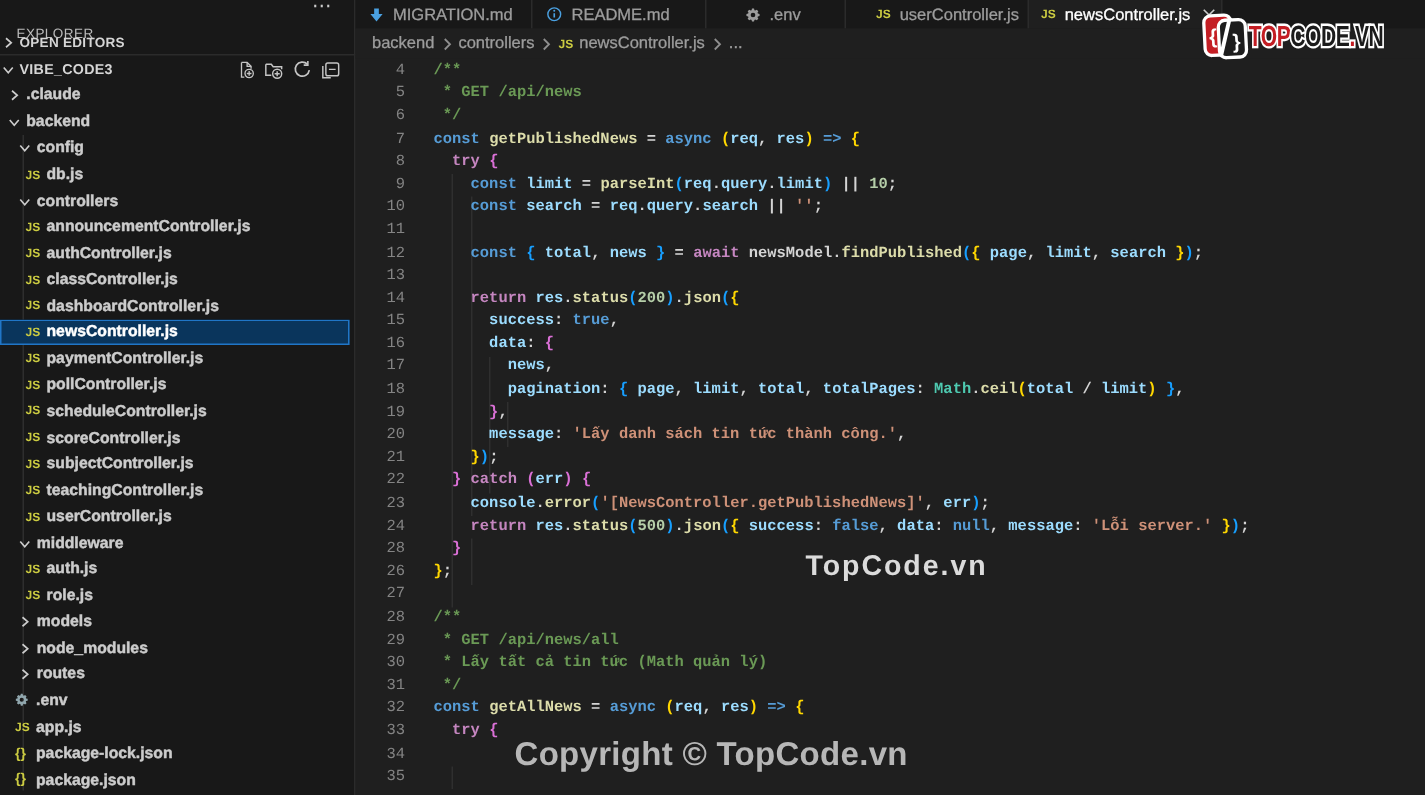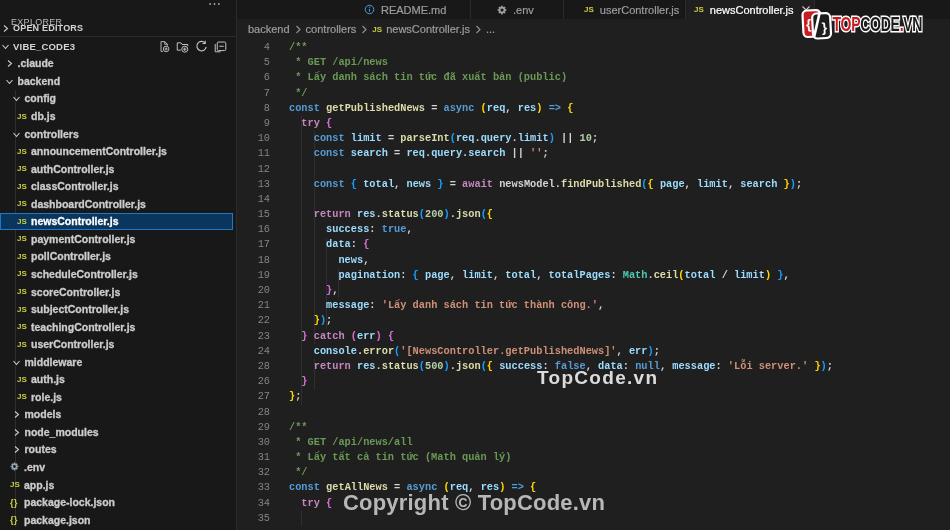--- a/index.html
+++ b/index.html
@@ -238,20 +238,28 @@
           <span class="ficon" style="left:10px;font-size:9.5px">{}</span>
           <span class="lbl" style="left:24px">package-lock.json</span>
         </div>
 <div class="row">
           <span class="ficon" style="left:10px;font-size:9.5px">{}</span>
           <span class="lbl" style="left:24px">package.json</span>
         </div>
       </div>
   </div>
   <div id="tabbar">
+      <div class="tab" style="left:0px;width:118px;padding-left:9px">
+        <span class="ticon">
+          <svg width="10" height="10" viewBox="0 0 16 16">
+            <path d="M5.5 1 h5 v6 h4 L8 15 1.5 7 h4 z" fill="#4aa0e0"></path>
+          </svg>
+        </span>
+        <span>MIGRATION.md</span>
+      </div>
 <div class="tab" style="left:118px;width:116px;padding-left:9px">
         <span class="ticon">
           <svg width="11" height="11" viewBox="0 0 16 16" fill="none">
             <circle cx="8" cy="8" r="6.2" stroke="#4aa0e0" stroke-width="1.4"></circle>
             <path d="M8 7 v4.2" stroke="#4aa0e0" stroke-width="1.6"></path>
             <circle cx="8" cy="4.6" r="1" fill="#4aa0e0"></circle>
           </svg>
         </span>
         <span>README.md</span>
       </div>
@@ -339,21 +347,20 @@
 <div>30</div>
 <div>31</div>
 <div>32</div>
 <div>33</div>
 <div>34</div>
 <div>35</div>
     </div>
   <div id="code">
       <div><span class="cm">/**</span></div>
 <div><span class="cm"> * GET /api/news</span></div>
-<div><span class="cm"> * Lấy danh sách tin tức đã xuất bản (public)</span></div>
 <div><span class="cm"> */</span></div>
 <div><span class="k">const</span> <span class="f">getPublishedNews</span> = <span class="k">async</span> <span class="b1">(</span><span class="v">req</span>, <span class="v">res</span><span class="b1">)</span> <span class="k">=&gt;</span> <span class="b1">{</span></div>
 <div>  <span class="c">try</span> <span class="b2">{</span></div>
 <div>    <span class="k">const</span> <span class="v">limit</span> = <span class="f">parseInt</span><span class="b3">(</span><span class="v">req</span>.<span class="v">query</span>.<span class="v">limit</span><span class="b3">)</span> || <span class="n">10</span>;</div>
 <div>    <span class="k">const</span> <span class="v">search</span> = <span class="v">req</span>.<span class="v">query</span>.<span class="v">search</span> || <span class="s">''</span>;</div>
 <div></div>
 <div>    <span class="k">const</span> <span class="b3">{</span> <span class="v">total</span>, <span class="v">news</span> <span class="b3">}</span> = <span class="c">await</span> newsModel.<span class="f">findPublished</span><span class="b3">(</span><span class="b1">{</span> <span class="v">page</span>, <span class="v">limit</span>, <span class="v">search</span> <span class="b1">}</span><span class="b3">)</span>;</div>
 <div></div>
 <div>    <span class="c">return</span> <span class="v">res</span>.<span class="f">status</span><span class="b3">(</span><span class="n">200</span><span class="b3">)</span>.<span class="f">json</span><span class="b3">(</span><span class="b1">{</span></div>
 <div>      <span class="v">success</span>: <span class="k">true</span>,</div>

